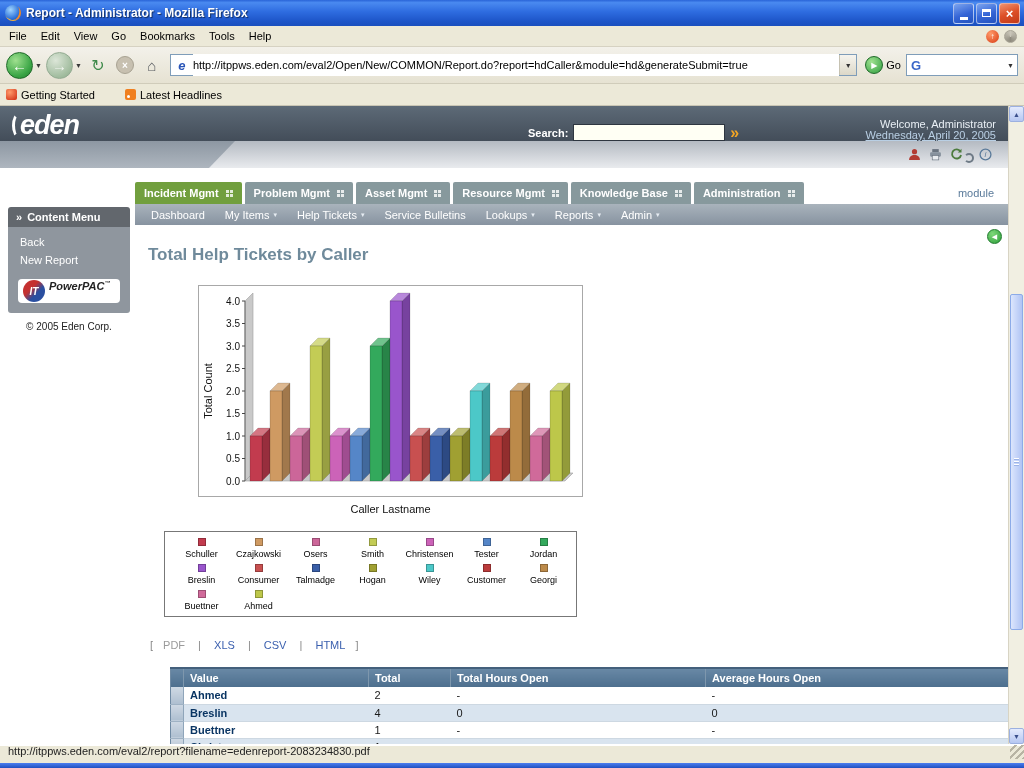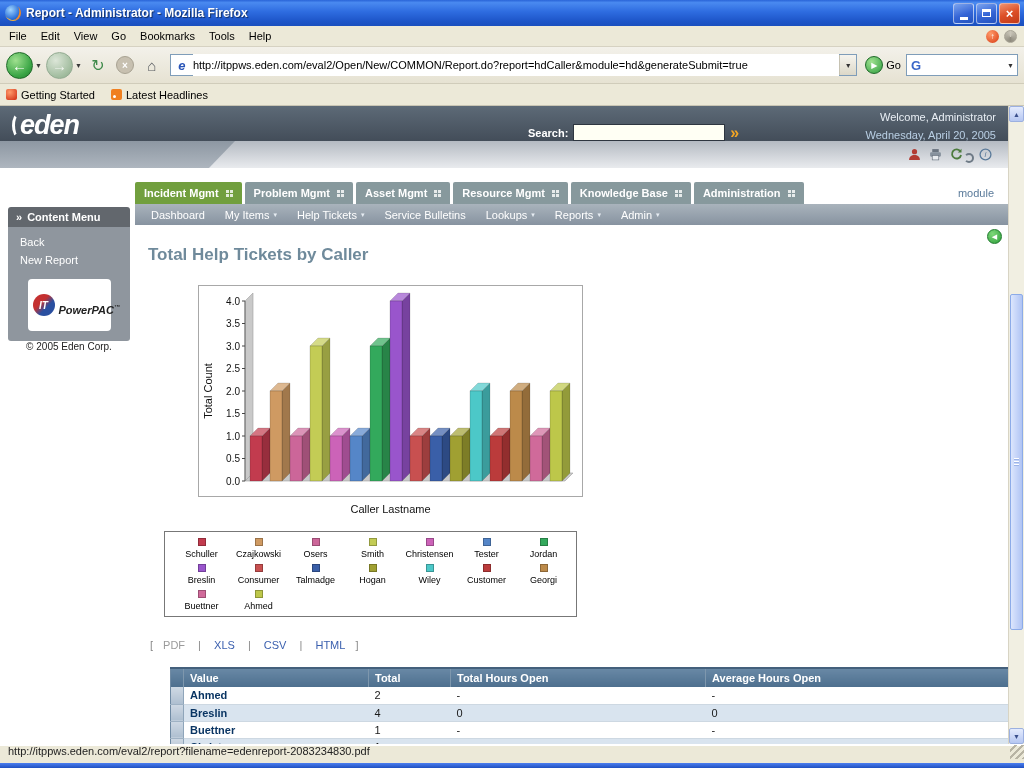--- a/index.html
+++ b/index.html
@@ -53,21 +53,21 @@
   .go-wrap{display:flex;align-items:center;gap:3px;padding:0 2px;}
   .go-circle{width:18px;height:18px;border-radius:50%;background:radial-gradient(circle at 35% 30%,#9fe08f,#2f9e3f);
     border:1px solid #1e6a28;color:#fff;font-size:8px;display:flex;align-items:center;justify-content:center;}
   .go-label{font-size:11px;color:#000;}
   .search-box{width:112px;height:22px;background:#fff;border:1px solid #7f9db9;display:flex;align-items:center;flex:none;}
   .g-logo{color:#3a66c8;font-weight:bold;font-size:13px;padding:0 3px 0 4px;}
   .sb-input{flex:1;border:none;outline:none;min-width:0;font-family:inherit;font-size:11px;}
   .sb-caret{font-size:7px;color:#333;padding-right:3px;}
 
   
-  .bookmarksbar{height:22px;flex:none;background:#ece9d8;border-bottom:1px solid #c9c5b4;display:flex;align-items:center;padding:0 6px;gap:16px;}
+  .bookmarksbar{height:22px;flex:none;background:#ece9d8;border-bottom:1px solid #c9c5b4;display:flex;align-items:center;padding:0 6px;gap:30px;}
   .bm-item{display:flex;align-items:center;gap:4px;color:#000;}
   .bm-ico1{width:11px;height:11px;border-radius:2px;background:radial-gradient(circle at 35% 30%,#ff9a6a,#cf2a10);}
   .bm-ico2{width:11px;height:11px;border-radius:2px;background:#f08020;position:relative;}
   .bm-ico2::after{content:"";position:absolute;left:2px;bottom:2px;width:3px;height:3px;border-radius:50%;background:#fff;}
 
   
   .viewport{flex:none;height:638px;display:flex;background:#fff;}
   .page{width:1008px;overflow:hidden;position:relative;background:#fff;}
   .scrollbar{width:16px;background:#f1efe2;border-left:1px solid #d8d4c4;display:flex;flex-direction:column;position:relative;}
   .sb-btn{height:16px;flex:none;background:linear-gradient(#e4ebfd,#b6c7f2);border:1px solid #9cb0e0;border-radius:2px;
@@ -81,21 +81,21 @@
   
   .eden-header{height:35px;background:linear-gradient(180deg,#5d6a77,#434d59);display:flex;align-items:flex-end;position:relative;padding:0 12px;}
   .eden-logo{color:#fff;font-size:27px;font-weight:bold;font-style:italic;letter-spacing:-1px;display:flex;align-items:center;}
   .logo-arc{width:13px;height:25px;border:3px solid transparent;border-left:3px solid #fff;border-radius:50%;margin-right:-5px;}
   .search-group{position:absolute;left:528px;display:flex;align-items:center;gap:5px;}
   .search-label{color:#fff;font-weight:bold;}
   .site-search{width:152px;height:17px;border:1px solid #2e3640;background:#fffff4;font-family:inherit;font-size:11px;padding:0 3px;outline:none;}
   .search-go{color:#f5a623;font-size:16px;font-weight:bold;letter-spacing:-3px;line-height:1;}
   .header-right{margin-left:auto;text-align:right;line-height:1;}
   .welcome{color:#e9eff5;}
-  .header-date{color:#b9cfe4;margin-top:7px;}
+  .header-date{color:#b9cfe4;text-decoration:underline;}
 
   
   .strip{height:27px;background:linear-gradient(180deg,#b4bac2,#e9ebee);position:relative;}
   .strip-diag{position:absolute;left:0;top:0;bottom:0;width:235px;
     background:linear-gradient(180deg,#8d97a2,#aeb6bf);
     clip-path:polygon(0 0,100% 0,calc(100% - 26px) 100%,0 100%);}
   .strip-icons{position:absolute;right:16px;top:7px;display:flex;gap:8px;align-items:center;}
   .strip-icons svg{display:block;}
   .wrench-bar{width:11px;height:3px;border-radius:2px;background:#6e7a86;transform:rotate(-45deg);position:relative;}
   .wrench-bar::after{content:"";position:absolute;right:-3px;top:-2px;width:6px;height:6px;border:2px solid #6e7a86;border-radius:50%;border-left-color:transparent;}
@@ -115,26 +115,26 @@
   .nav-caret{font-size:7px;color:#e6ecf2;}
 
   
   .body-row{position:relative;min-height:516px;background:#fff;}
   .sidebar{position:absolute;left:8px;top:-18px;width:122px;}
   .side-header{height:20px;background:#62676d;border-radius:3px 3px 0 0;color:#fff;font-weight:bold;
     display:flex;align-items:center;gap:5px;padding:0 0 0 8px;}
   .side-chev{color:#fff;font-weight:bold;}
   .side-body{background:#8f969e;border-radius:0 0 3px 3px;padding:6px 0 10px 0;}
   .side-item{color:#fff;padding:3px 0 3px 12px;cursor:default;}
-  .pp-box{width:83px;margin:10px auto 0;background:#fff;border-radius:4px;padding:15px 5px;display:flex;align-items:flex-end;gap:4px;}
+  .pp-box{width:102px;margin:10px auto 0;background:#fff;border-radius:4px;padding:1px 5px;display:flex;align-items:flex-start;gap:4px;}
   .pp-circle{width:22px;height:22px;border-radius:50%;flex:none;background:linear-gradient(135deg,#c43030 38%,#2a4fa0 62%);
     color:#fff;font-style:italic;font-weight:bold;font-size:10px;display:flex;align-items:center;justify-content:center;}
   .pp-text{font-size:11px;font-weight:bold;font-style:italic;color:#222;}
   .pp-tm{font-size:6px;vertical-align:super;}
-  .copyright{text-align:center;font-size:10px;color:#222;}
+  .copyright{text-align:center;font-size:10px;color:#222;margin-top:8px;}
 
   .main{margin-left:148px;padding:6px 14px 0 0;position:relative;}
   .return-btn{position:absolute;right:6px;top:4px;width:15px;height:15px;border-radius:50%;
     background:radial-gradient(circle at 35% 30%,#7ed87a,#2e9e3a);border:1px solid #1f7a2c;color:#fff;
     font-size:7px;display:flex;align-items:center;justify-content:center;}
   .report-title{margin-top:14px;font-size:17px;font-weight:bold;color:#6f8a9b;}
 
   
   .chart-box{margin:20px 0 0 50px;width:385px;height:212px;border:1px solid #a8a8a8;background:#fff;}
   .x-label{width:385px;margin-left:50px;text-align:center;color:#111;margin-top:6px;}

